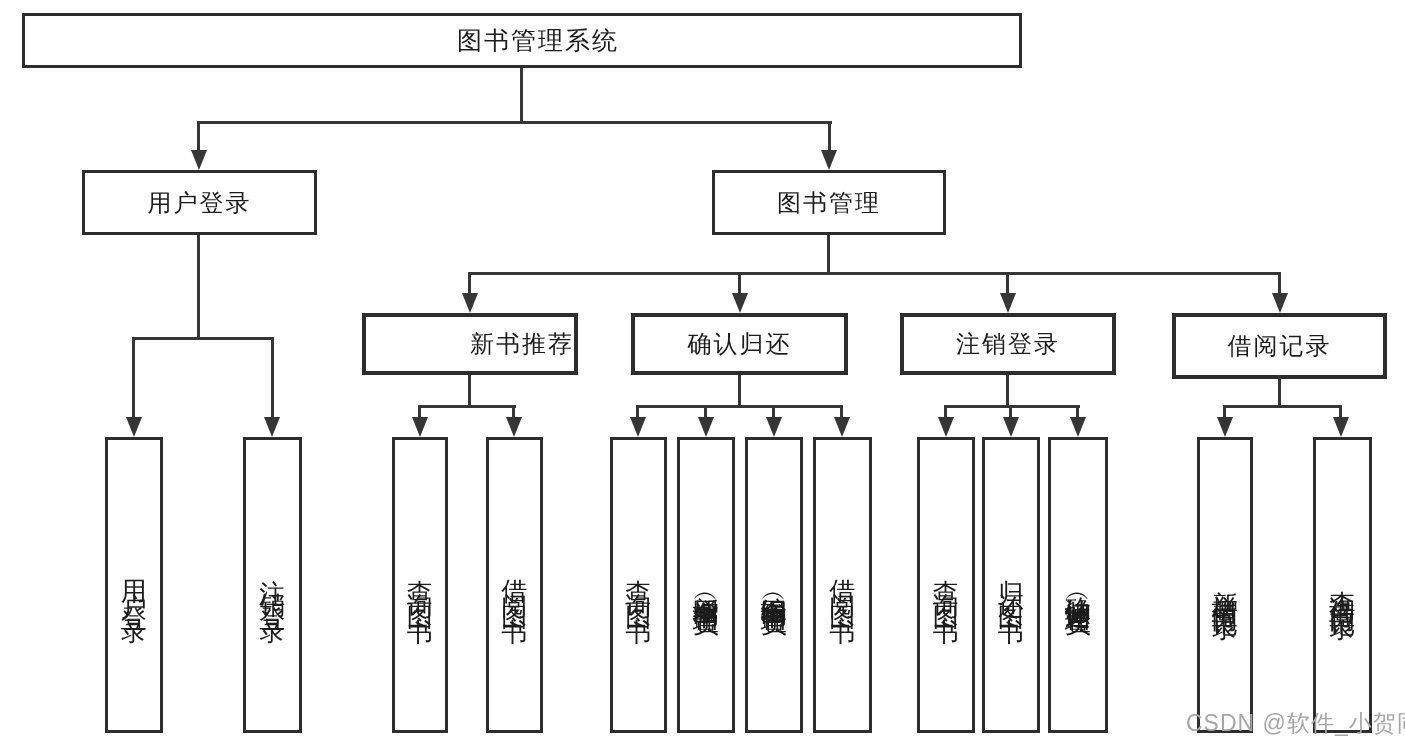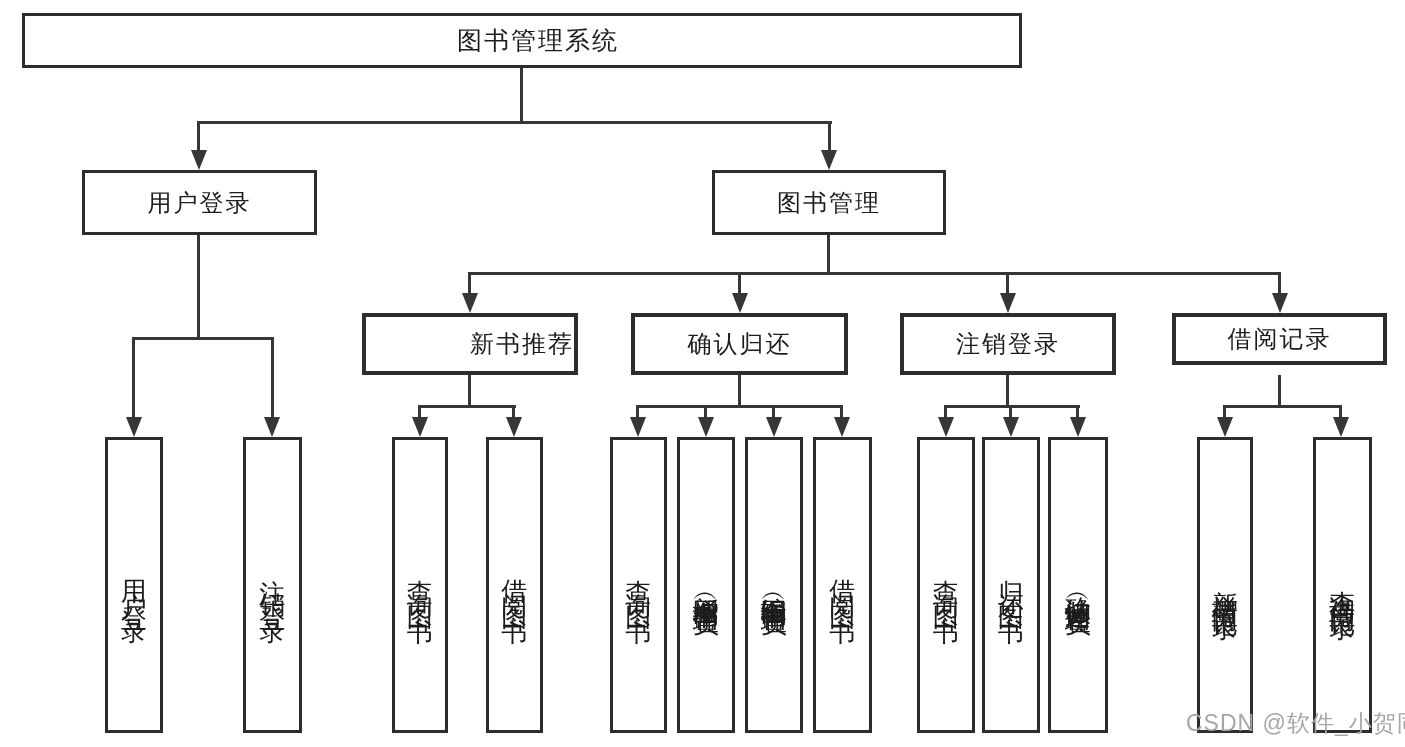--- a/index.html
+++ b/index.html
@@ -79,21 +79,21 @@
 
   <div class="node l3" style="left:362px; top:313px; width:216px; height:62px;justify-content:flex-end;">
     <span>新书推荐</span>
   </div>
   <div class="node l3" style="left:631px; top:313px; width:217px; height:62px;">
     <span>确认归还</span>
   </div>
   <div class="node l3" style="left:900px; top:313px; width:216px; height:62px;">
     <span>注销登录</span>
   </div>
-  <div class="node l3" style="left:1172px; top:313px; width:215px; height:52px;">
+  <div class="node l3" style="left:1172px; top:313px; width:215px; height:66px;">
     <span>借阅记录</span>
   </div>
 
   <div class="v" style="left:468px; top:375px; width:3px; height:33px;"></div>
   <div class="h" style="left:418px; top:405px; width:98px; height:3px;"></div>
   <div class="v" style="left:418px; top:405px; width:3px; height:14px;"></div>
   <div class="arrow" style="left:412px; top:417px;"></div>
   <div class="v" style="left:512px; top:405px; width:3px; height:14px;"></div>
   <div class="arrow" style="left:506px; top:417px;"></div>
 

